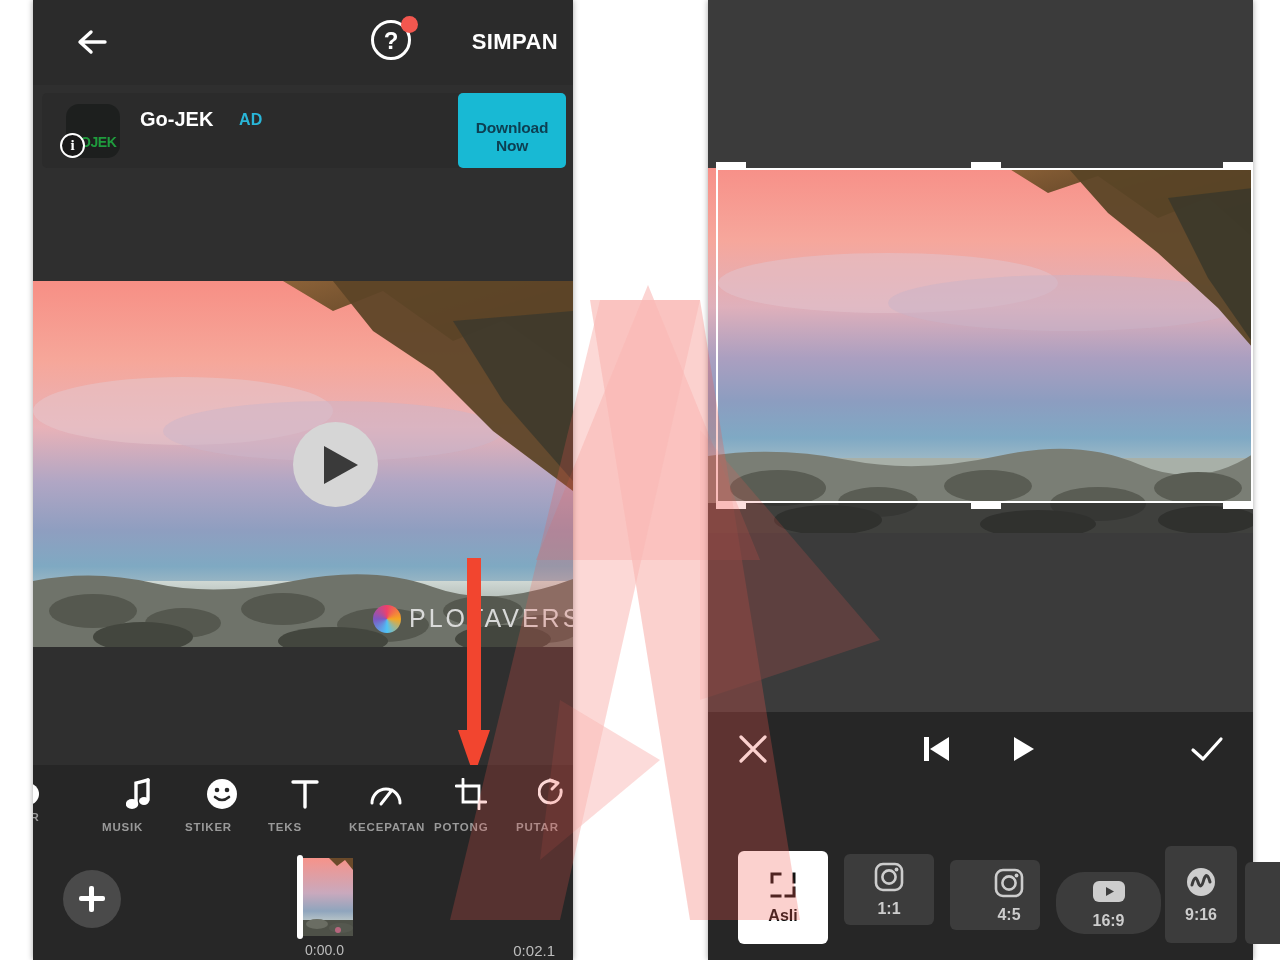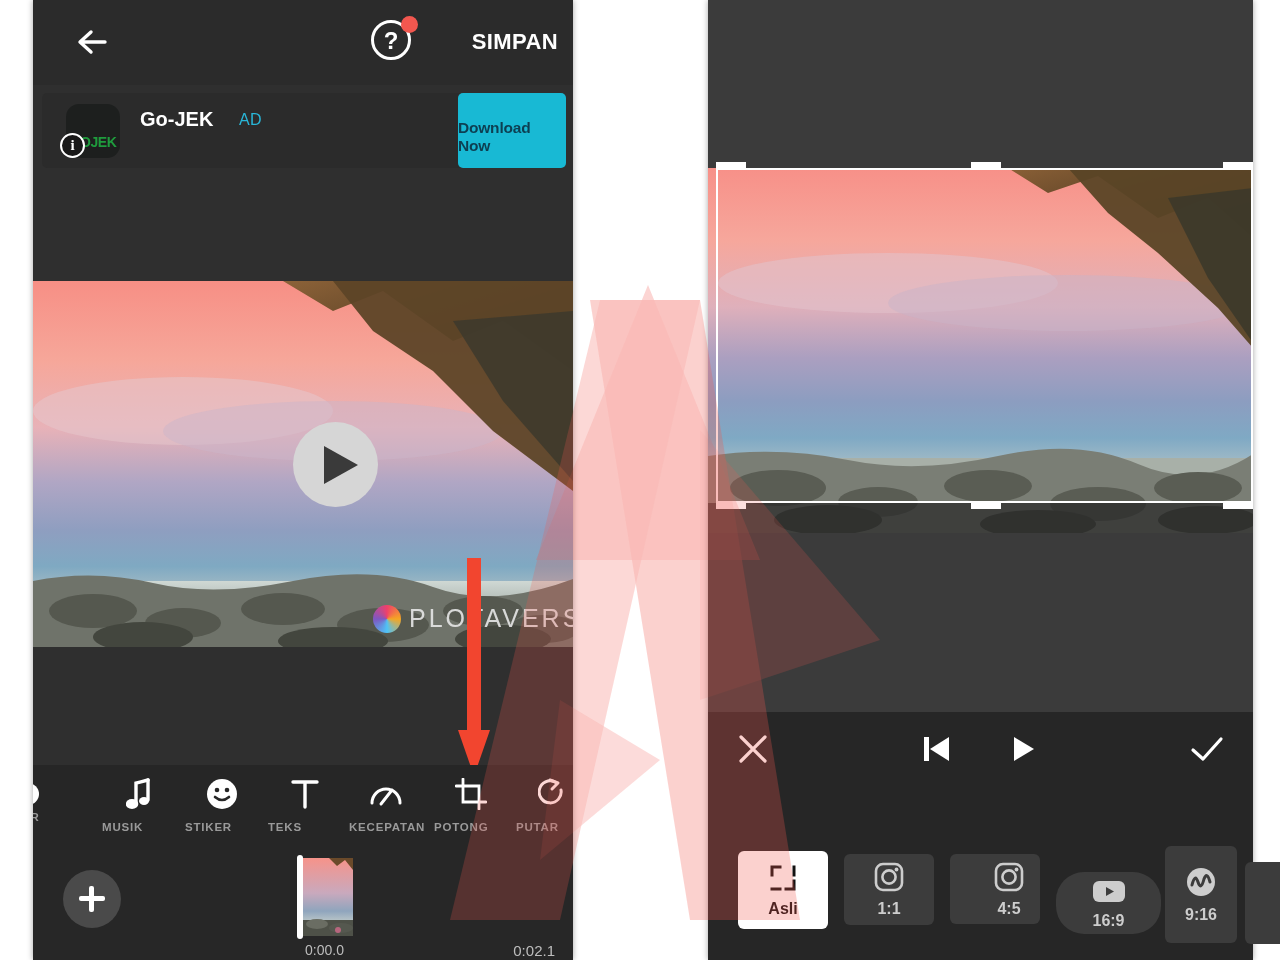--- a/index.html
+++ b/index.html
@@ -36,25 +36,25 @@
             background:#1d1f1e; border-radius:13px; }
   .ad-icon-txt{ position:absolute; left:0; right:0; top:30px; text-align:center;
                 color:#1f9c3d; font-size:14px; font-weight:bold; letter-spacing:-.4px; }
   .ad-info{ position:absolute; left:18px; top:40px; width:25px; height:25px;
             border:2.5px solid #fff; border-radius:50%; background:#181818;
             color:#fff; font-size:15px; font-weight:bold; line-height:20px;
             text-align:center; font-family:"Liberation Serif",serif; }
   .ad-title{ position:absolute; left:98px; top:15px; color:#fff; font-size:20px;
              font-weight:bold; }
   .ad-badge{ position:absolute; left:197px; top:18px; color:#29b6d8; font-size:16px;
-             font-weight:normal; letter-spacing:.3px; }
+             font-weight:bold; letter-spacing:.3px; }
   .ad-sub{ position:absolute; left:98px; top:42px; color:#9b9b9b; font-size:19px; }
   .ad-cta{ position:absolute; left:416px; top:0; width:108px; height:75px;
            background:#18b9d4; border-radius:5px; cursor:pointer; }
-  .ad-cta span{ position:absolute; left:0; right:0; top:26px; text-align:left;
+  .ad-cta span{ position:absolute; left:0; right:0; top:26px; text-align:center;
                 color:#0d3f52; font-size:15.5px; font-weight:bold; letter-spacing:-.2px; }
 
   
   .l-video{ position:absolute; left:0; top:281px; width:540px; height:366px; overflow:hidden; }
   .play-btn{ position:absolute; left:260px; top:422px; width:85px; height:85px;
              border-radius:50%; background:#d6d6d6; cursor:pointer; }
   .play-tri{ position:absolute; left:31px; top:24px; width:0; height:0;
              border-left:34px solid #3a3a3a; border-top:19px solid transparent;
              border-bottom:19px solid transparent; }
 
@@ -393,38 +393,38 @@
       </div>
       <div class="ctl" style="left:476px">
         <svg width="36" height="30" viewBox="0 0 36 30">
             <path d="M4 16 L14 25 L32 5" stroke="#fff" stroke-width="3.2" fill="none" stroke-linecap="round" stroke-linejoin="round"></path>
           </svg>
       </div>
     </div>
 
     <div class="r-ratios">
 
-      <div class="ratio sel" style="left:30px; top:67px; width:90px; height:78px;">
+      <div class="ratio sel" style="left:30px; top:67px; width:90px; height:93px;">
         <svg width="30" height="30" viewBox="0 0 30 30">
           <path d="M4 12 V4 H12 M26 4 V12 M4 26 H12 M18 26 H26 V18" stroke="#111" stroke-width="3" fill="none" stroke-linecap="square"></path>
           <path d="M4 4 L13 13 M26 4 L17 13" stroke="#111" stroke-width="3" fill="none" stroke-linecap="round" opacity="0"></path>
         </svg>
         <div class="rl">Asli</div>
       </div>
 
       <div class="ratio" style="left:136px; top:70px; width:90px; height:71px;">
         <svg width="32" height="32" viewBox="0 0 32 32">
           <rect x="3" y="3" width="26" height="26" rx="7" stroke="#cdcdcd" stroke-width="2.6" fill="none"></rect>
           <circle cx="16" cy="16" r="6.6" stroke="#cdcdcd" stroke-width="2.6" fill="none"></circle>
           <circle cx="23.5" cy="8.5" r="1.9" fill="#cdcdcd"></circle>
         </svg>
         <div class="rl">1:1</div>
       </div>
 
-      <div class="ratio" style="left:242px; top:70px; width:90px; height:70px;padding-left:28px;">
+      <div class="ratio" style="left:242px; top:76px; width:90px; height:70px;padding-left:28px;">
         <svg width="32" height="32" viewBox="0 0 32 32">
           <rect x="3" y="3" width="26" height="26" rx="7" stroke="#cdcdcd" stroke-width="2.6" fill="none"></rect>
           <circle cx="16" cy="16" r="6.6" stroke="#cdcdcd" stroke-width="2.6" fill="none"></circle>
           <circle cx="23.5" cy="8.5" r="1.9" fill="#cdcdcd"></circle>
         </svg>
         <div class="rl">4:5</div>
       </div>
 
       <div class="ratio" style="left:348px; top:88px; width:105px; height:62px;border-radius:28px;">
         <svg width="40" height="28" viewBox="0 0 40 28">

